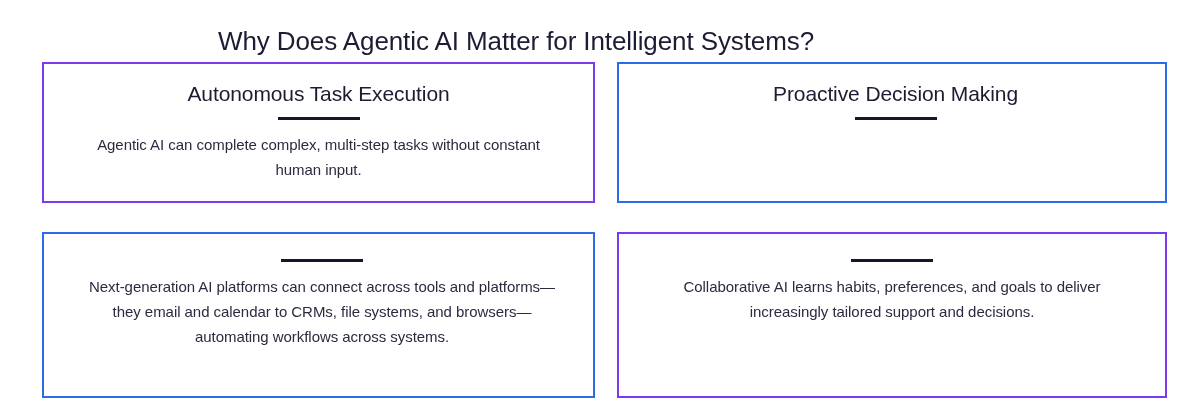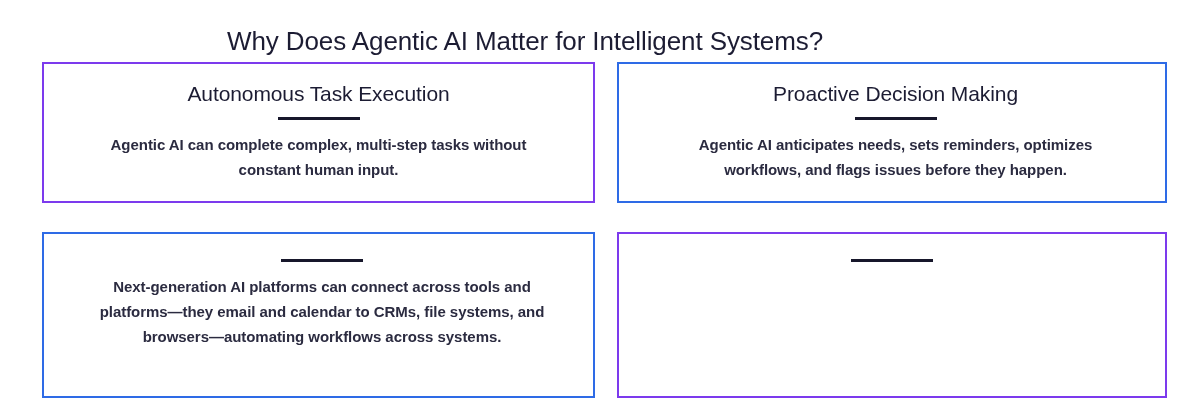--- a/index.html
+++ b/index.html
@@ -26,21 +26,20 @@
     position: absolute;
     left: 0;
     top: 8px;
     width: 1032px;
     text-align: center;
     font-size: 26px;
     font-weight: 500;
     letter-spacing: -0.1px;
     color: #1c1c33;
     line-height: 32px;
-    margin-left: 9px;
   }
 
   .card-grid {
     position: absolute;
     left: 42px;
     top: 62px;
     width: 915px;
     height: 336px;
     display: grid;
     grid-template-columns: 553px 550px;
@@ -86,21 +85,21 @@
     width: 82px;
     height: 3px;
     background: #17172b;
     margin: 9px auto 0 auto;
   }
 
   .card-body {
     margin: 12px auto 0 auto;
     text-align: center;
     font-size: 15px;
-    font-weight: 700;
+    font-weight: 400;
     line-height: 25px;
     color: #2b2b40;
     max-width: 470px;
     letter-spacing: -0.05px;
   }
 </style>
 </head>
 <body>
 
 <div class="page">
@@ -111,26 +110,26 @@
 
     <div class="card accent-purple">
       <div class="card-heading">Autonomous Task Execution</div>
       <div class="card-divider"></div>
       <div class="card-body">Agentic AI can complete complex, multi-step tasks without constant human input.</div>
     </div>
 
     <div class="card accent-blue">
       <div class="card-heading">Proactive Decision Making</div>
       <div class="card-divider"></div>
-      <div class="card-body">Agentic AI anticipates needs, sets reminders, optimizes workflows, and flags issues before they happen.</div>
     </div>
 
     <div class="card accent-blue">
       <div class="card-divider"></div>
       <div class="card-body">Next-generation AI platforms can connect across tools and platforms—they email and calendar to CRMs, file systems, and browsers—automating workflows across systems.</div>
     </div>
 
     <div class="card accent-purple">
       <div class="card-divider"></div>
+      <div class="card-body">Collaborative AI learns habits, preferences, and goals to deliver increasingly tailored support and decisions.</div>
     </div>
 
   </div>
 </div>
 
 </body></html>

